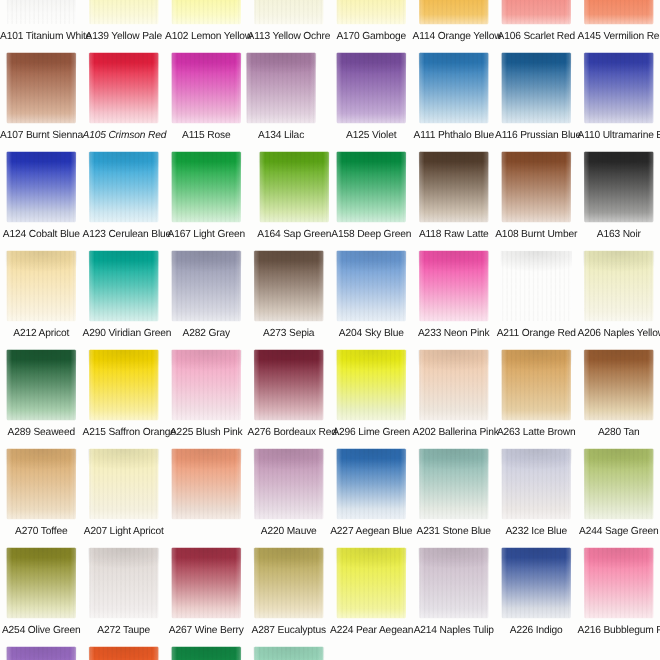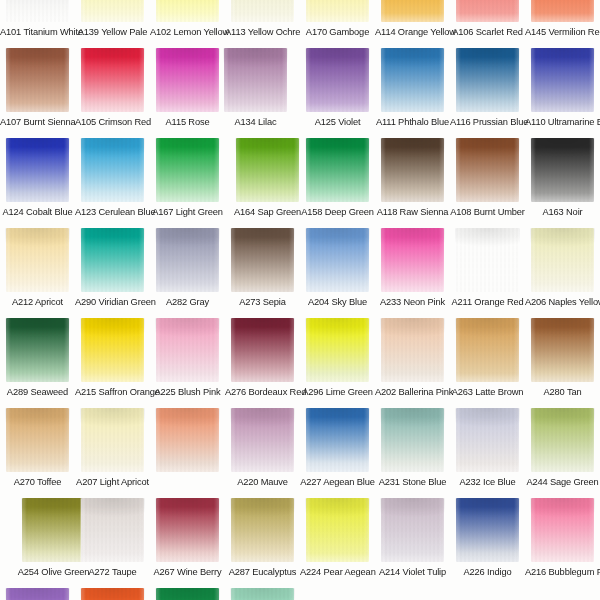--- a/index.html
+++ b/index.html
@@ -136,21 +136,21 @@
       <div class="cell" style="left: 525px;">
         <div class="swatch" style="background: linear-gradient(rgb(239, 106, 60) 0%, rgb(239, 106, 60) 14%, rgb(241, 125, 85) 48%, rgb(244, 149, 116) 86%, rgb(249, 197, 179) 100%);"></div>
         <div class="label">A145 Vermilion Red</div>
       </div>
     </div>
     <div class="row" style="top: 48px;">
       <div class="cell" style="left: 0px;">
         <div class="swatch" style="background: linear-gradient(rgb(154, 90, 65) 0%, rgb(154, 90, 65) 14%, rgb(182, 130, 105) 48%, rgb(217, 179, 154) 86%, rgb(234, 213, 199) 100%);"></div>
         <div class="label">A107 Burnt Sienna</div>
       </div>
-      <div class="cell" style="left: 75px;">
+      <div class="cell" style="left: 75px; font-style: italic;">
         <div class="swatch" style="background: linear-gradient(rgb(232, 33, 63) 0%, rgb(232, 33, 63) 14%, rgb(238, 106, 127) 48%, rgb(246, 196, 205) 86%, rgb(250, 223, 228) 100%);"></div>
         <div class="label">A105 Crimson Red</div>
       </div>
       <div class="cell" style="left: 150px;">
         <div class="swatch" style="background: linear-gradient(rgb(216, 53, 176) 0%, rgb(216, 53, 176) 14%, rgb(226, 111, 194) 48%, rgb(238, 182, 216) 86%, rgb(246, 215, 234) 100%);"></div>
         <div class="label">A115 Rose</div>
       </div>
       <div class="cell" style="left: 218px;">
         <div class="swatch" style="background: linear-gradient(rgb(171, 127, 166) 0%, rgb(171, 127, 166) 14%, rgb(195, 163, 191) 48%, rgb(224, 207, 221) 86%, rgb(238, 229, 236) 100%);"></div>
         <div class="label">A134 Lilac</div>
@@ -188,21 +188,21 @@
       <div class="cell" style="left: 230px;">
         <div class="swatch" style="background: linear-gradient(rgb(95, 170, 23) 0%, rgb(95, 170, 23) 14%, rgb(148, 197, 90) 48%, rgb(213, 231, 172) 86%, rgb(232, 242, 209) 100%);"></div>
         <div class="label">A164 Sap Green</div>
       </div>
       <div class="cell" style="left: 300px;">
         <div class="swatch" style="background: linear-gradient(rgb(8, 144, 67) 0%, rgb(8, 144, 67) 14%, rgb(81, 180, 122) 48%, rgb(170, 223, 189) 86%, rgb(208, 237, 219) 100%);"></div>
         <div class="label">A158 Deep Green</div>
       </div>
       <div class="cell" style="left: 375px;">
         <div class="swatch" style="background: linear-gradient(rgb(86, 64, 47) 0%, rgb(86, 64, 47) 14%, rgb(140, 123, 106) 48%, rgb(207, 194, 178) 86%, rgb(229, 221, 213) 100%);"></div>
-        <div class="label">A118 Raw Sienna</div>
+        <div class="label">A118 Raw Latte</div>
       </div>
       <div class="cell" style="left: 450px;">
         <div class="swatch" style="background: linear-gradient(rgb(138, 79, 45) 0%, rgb(138, 79, 45) 14%, rgb(174, 131, 104) 48%, rgb(217, 194, 177) 86%, rgb(234, 221, 212) 100%);"></div>
         <div class="label">A108 Burnt Umber</div>
       </div>
       <div class="cell" style="left: 525px;">
         <div class="swatch" style="background: linear-gradient(rgb(42, 42, 42) 0%, rgb(42, 42, 42) 14%, rgb(94, 94, 93) 48%, rgb(157, 157, 155) 86%, rgb(201, 201, 200) 100%);"></div>
         <div class="label">A163 Noir</div>
       </div>
     </div>
@@ -301,21 +301,21 @@
       <div class="cell" style="left: 450px;">
         <div class="swatch" style="background: linear-gradient(rgb(205, 207, 224) 0%, rgb(205, 207, 224) 14%, rgb(219, 218, 227) 48%, rgb(236, 232, 230) 86%, rgb(245, 242, 241) 100%);"></div>
         <div class="label">A232 Ice Blue</div>
       </div>
       <div class="cell" style="left: 525px;">
         <div class="swatch" style="background: linear-gradient(rgb(174, 194, 106) 0%, rgb(174, 194, 106) 14%, rgb(198, 212, 152) 48%, rgb(228, 234, 208) 86%, rgb(240, 243, 229) 100%);"></div>
         <div class="label">A244 Sage Green</div>
       </div>
     </div>
     <div class="row" style="top: 498px;">
-      <div class="cell" style="left: 16px; padding-left: 36px;">
+      <div class="cell" style="left: 0px; padding-left: 36px;">
         <div class="swatch" style="background: linear-gradient(rgb(139, 138, 40) 0%, rgb(139, 138, 40) 14%, rgb(179, 179, 106) 48%, rgb(227, 228, 187) 86%, rgb(240, 240, 218) 100%);"></div>
         <div class="label">A254 Olive Green</div>
       </div>
       <div class="cell" style="left: 75px;">
         <div class="swatch" style="background: linear-gradient(rgb(226, 219, 215) 0%, rgb(226, 219, 215) 14%, rgb(232, 227, 224) 48%, rgb(240, 236, 235) 86%, rgb(247, 245, 244) 100%);"></div>
         <div class="label">A272 Taupe</div>
       </div>
       <div class="cell" style="left: 150px;">
         <div class="swatch" style="background: linear-gradient(rgb(163, 51, 71) 0%, rgb(163, 51, 71) 14%, rgb(196, 121, 131) 48%, rgb(236, 207, 205) 86%, rgb(245, 229, 228) 100%);"></div>
         <div class="label">A267 Wine Berry</div>
@@ -323,21 +323,21 @@
       <div class="cell" style="left: 225px;">
         <div class="swatch" style="background: linear-gradient(rgb(185, 169, 90) 0%, rgb(185, 169, 90) 14%, rgb(207, 193, 135) 48%, rgb(234, 223, 190) 86%, rgb(243, 237, 219) 100%);"></div>
         <div class="label">A287 Eucalyptus</div>
       </div>
       <div class="cell" style="left: 300px;">
         <div class="swatch" style="background: linear-gradient(rgb(234, 238, 68) 0%, rgb(234, 238, 68) 14%, rgb(238, 241, 107) 48%, rgb(242, 244, 155) 86%, rgb(248, 249, 200) 100%);"></div>
         <div class="label">A224 Pear Aegean</div>
       </div>
       <div class="cell" style="left: 375px;">
         <div class="swatch" style="background: linear-gradient(rgb(207, 192, 205) 0%, rgb(207, 192, 205) 14%, rgb(216, 206, 216) 48%, rgb(228, 224, 230) 86%, rgb(240, 238, 241) 100%);"></div>
-        <div class="label">A214 Violet Tulip</div>
+        <div class="label">A214 Naples Tulip</div>
       </div>
       <div class="cell" style="left: 450px;">
         <div class="swatch" style="background: linear-gradient(rgb(51, 80, 155) 0%, rgb(51, 80, 155) 14%, rgb(125, 143, 188) 48%, rgb(216, 220, 228) 86%, rgb(234, 236, 240) 100%);"></div>
         <div class="label">A226 Indigo</div>
       </div>
       <div class="cell" style="left: 525px;">
         <div class="swatch" style="background: linear-gradient(rgb(249, 127, 166) 0%, rgb(249, 127, 166) 14%, rgb(248, 167, 192) 48%, rgb(247, 215, 223) 86%, rgb(251, 233, 237) 100%);"></div>
         <div class="label">A216 Bubblegum Pink</div>
       </div>
     </div>

